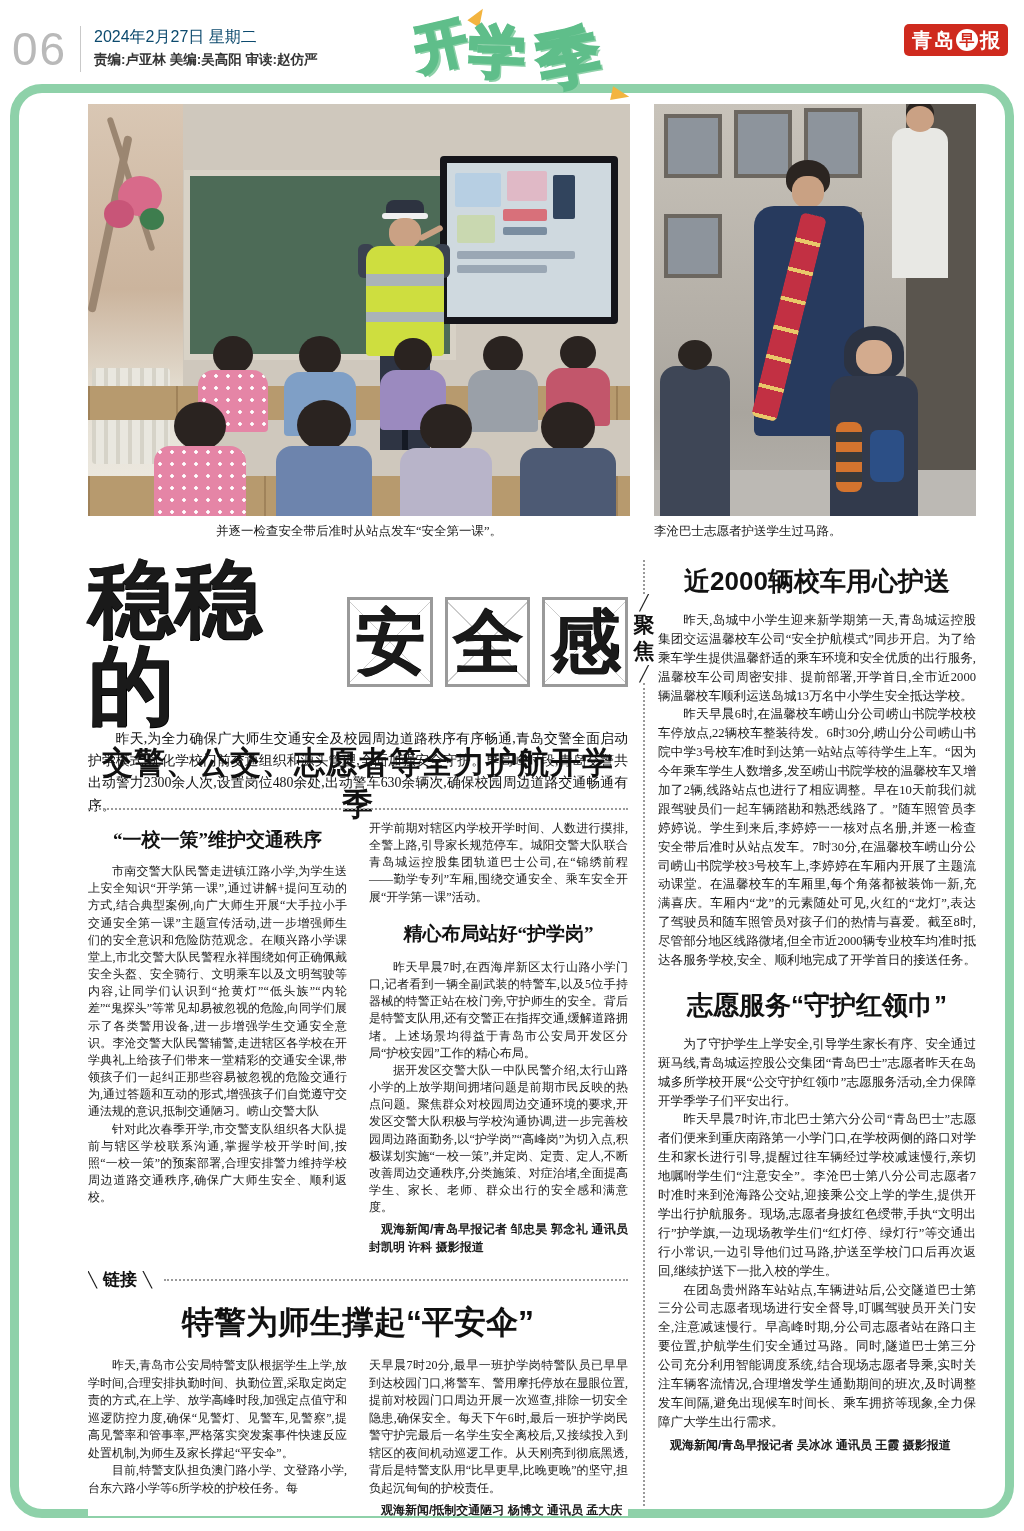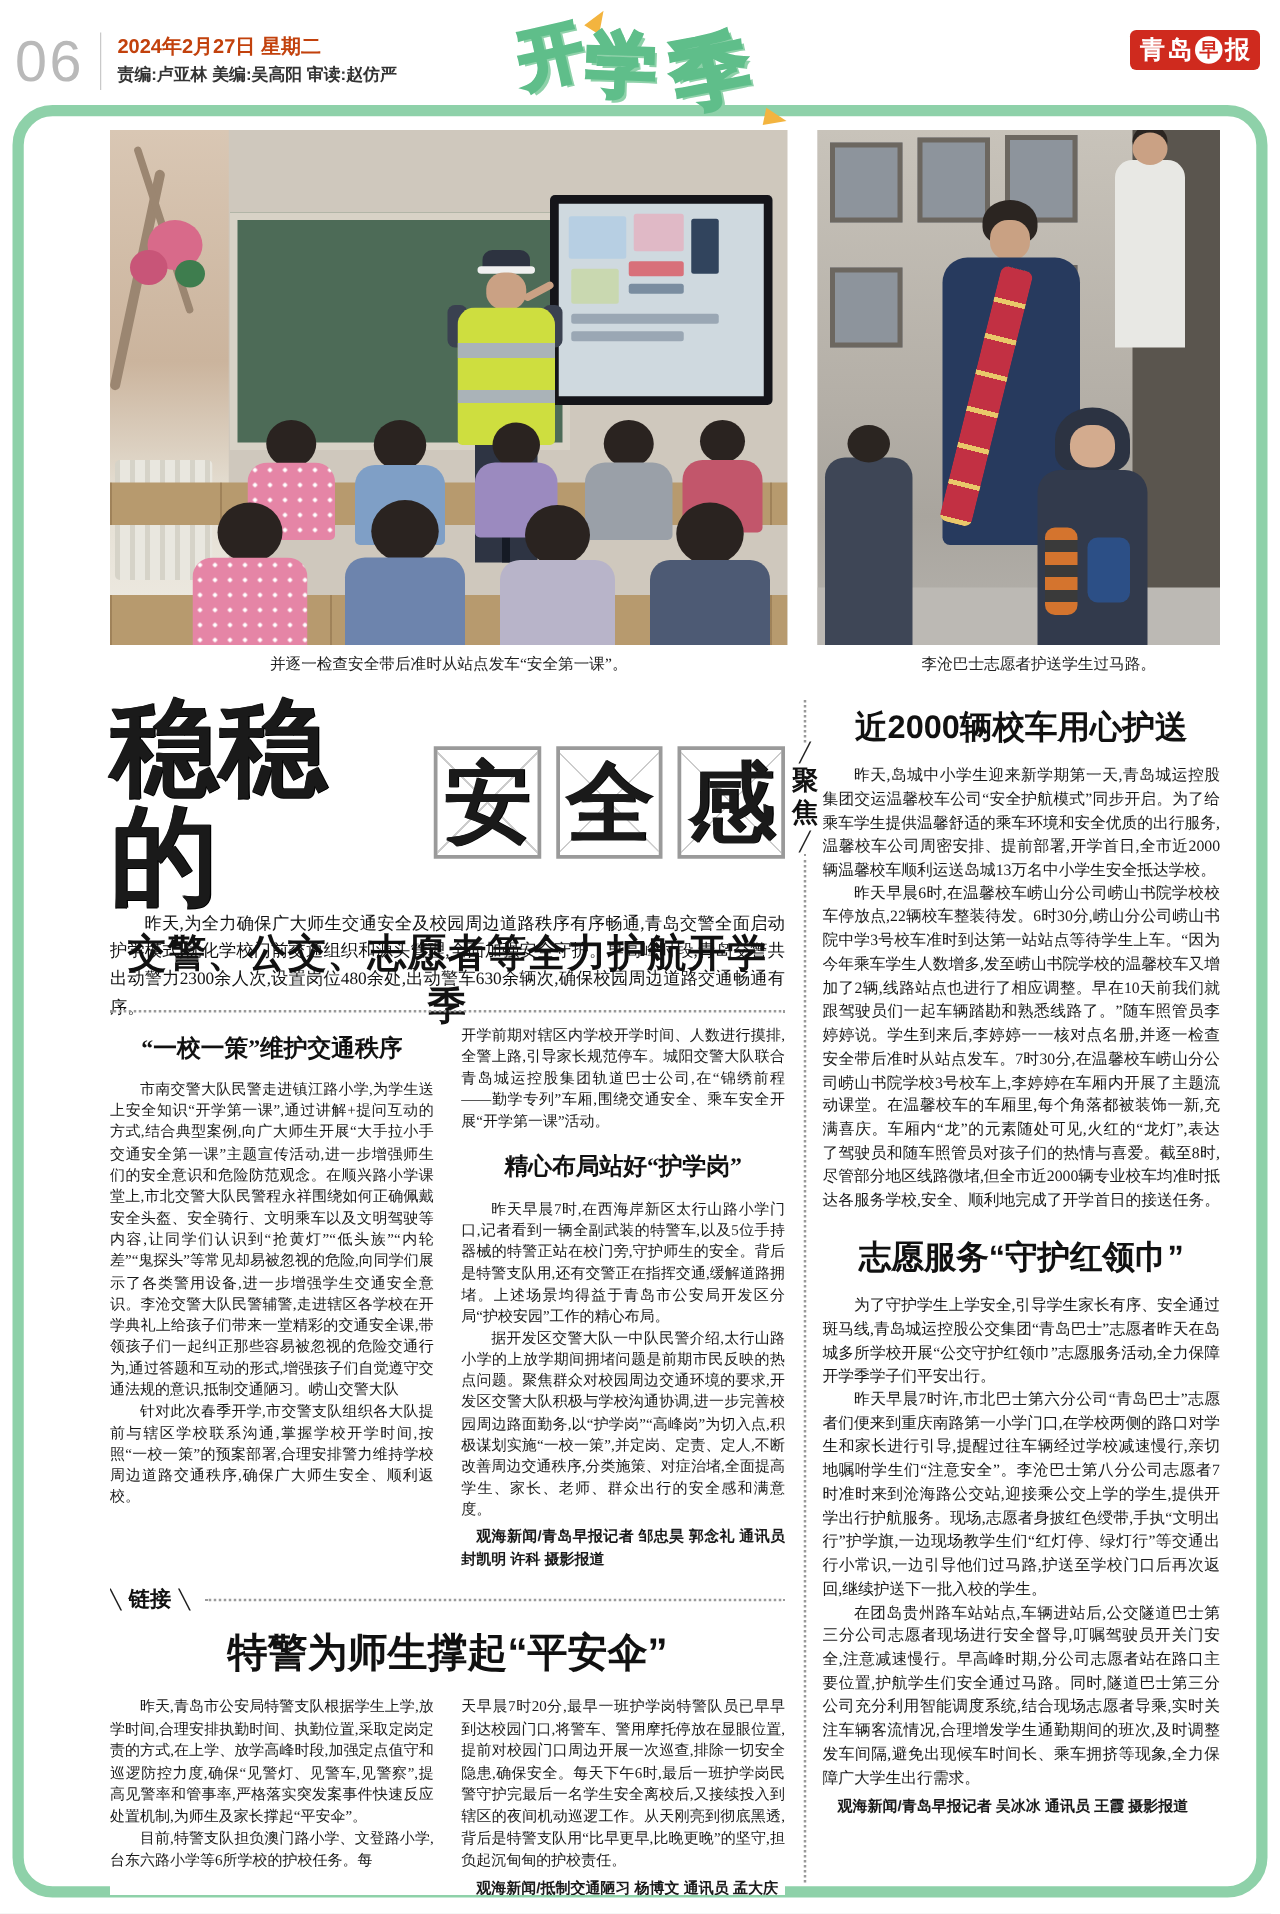--- a/index.html
+++ b/index.html
@@ -2,21 +2,21 @@
 <html><head>
 <meta charset="utf-8">
 <style>
   html,body { margin:0; padding:0; background:#e9e9e9; }
   .page { position:relative; width:1024px; height:1531px; background:#ffffff; overflow:hidden;
           font-family:"Liberation Sans","DejaVu Sans",sans-serif; color:#1a1a1a; }
 
   
   .page-num { position:absolute; left:12px; top:22px; font-size:46px; color:#b9b9b9; font-weight:400; letter-spacing:2px; }
   .head-divider { position:absolute; left:80px; top:26px; width:1px; height:46px; background:#c9c9c9; }
-  .head-date { position:absolute; left:94px; top:27px; font-size:16px; font-weight:bold; color:#c2410c; }
+  .head-date { position:absolute; left:94px; top:27px; font-size:16px; font-weight:normal; color:#0c4a6e; }
   .head-editors { position:absolute; left:94px; top:51px; font-size:13.5px; font-weight:bold; color:#333; }
 
   .masthead { position:absolute; right:16px; top:24px; background:#cf2a1e; border-radius:5px;
               padding:5px 8px; display:flex; align-items:center; gap:2px; z-index:6; }
   .masthead .mchar { color:#fff; font-weight:900; font-size:20px; line-height:1; }
   .masthead .mcircle { width:22px; height:22px; border-radius:50%; background:#fff; color:#cf2a1e;
                        display:flex; align-items:center; justify-content:center; font-weight:900; font-size:15px; }
 
   .season-badge { position:absolute; left:412px; top:2px; z-index:7; display:flex; align-items:flex-start; transform:rotate(-3deg); }
   .season-badge .bchar { color:#fff; font-weight:900; -webkit-text-stroke:3px #5fbe8a;
@@ -86,21 +86,21 @@
   .childA .cbody { position:absolute; left:4px; top:50px; width:88px; height:140px; background:#323a4c; border-radius:18px 18px 0 0; }
   .childA .stripe { position:absolute; left:10px; top:96px; width:26px; height:70px; background:repeating-linear-gradient(180deg,#d4742e 0 10px,#3a3a3a 10px 20px); border-radius:8px; }
   .childB { position:absolute; left:6px; bottom:0; width:70px; height:150px; background:#3e4656; border-radius:16px 16px 0 0; }
   .childB:before { content:""; position:absolute; left:18px; top:-26px; width:34px; height:30px; background:#2b2521; border-radius:50%; }
   .backpack { position:absolute; right:18px; bottom:34px; width:34px; height:52px; background:#2c4f86; border-radius:8px; }
   .ground { position:absolute; left:0; bottom:0; width:100%; height:46px; background:#bcb9b4; }
 
   .caption { position:absolute; top:523px; font-family:"Liberation Serif","DejaVu Serif",serif;
              font-size:12.5px; color:#222; z-index:2; }
   .caption-left { left:88px; width:542px; text-align:center; }
-  .caption-right { left:670px; width:322px; text-align:center; }
+  .caption-right { left:654px; width:322px; text-align:left; }
 
   
   .left-part { position:absolute; left:88px; top:556px; width:540px; z-index:2; }
 
   .headline-row { display:flex; align-items:center; justify-content:center; }
   .hl-plain { font-size:86px; font-weight:900; letter-spacing:1px; line-height:1;
               text-shadow:1px 0 #000, 0 1px #000; }
   .hl-box { width:90px; height:90px; border:3px solid #9a9a9a; margin-left:12px; box-sizing:border-box;
             display:flex; align-items:center; justify-content:center;
             background-image:linear-gradient(45deg,transparent 49.5%,#ccc 49.5%,#ccc 50.5%,transparent 50.5%),

